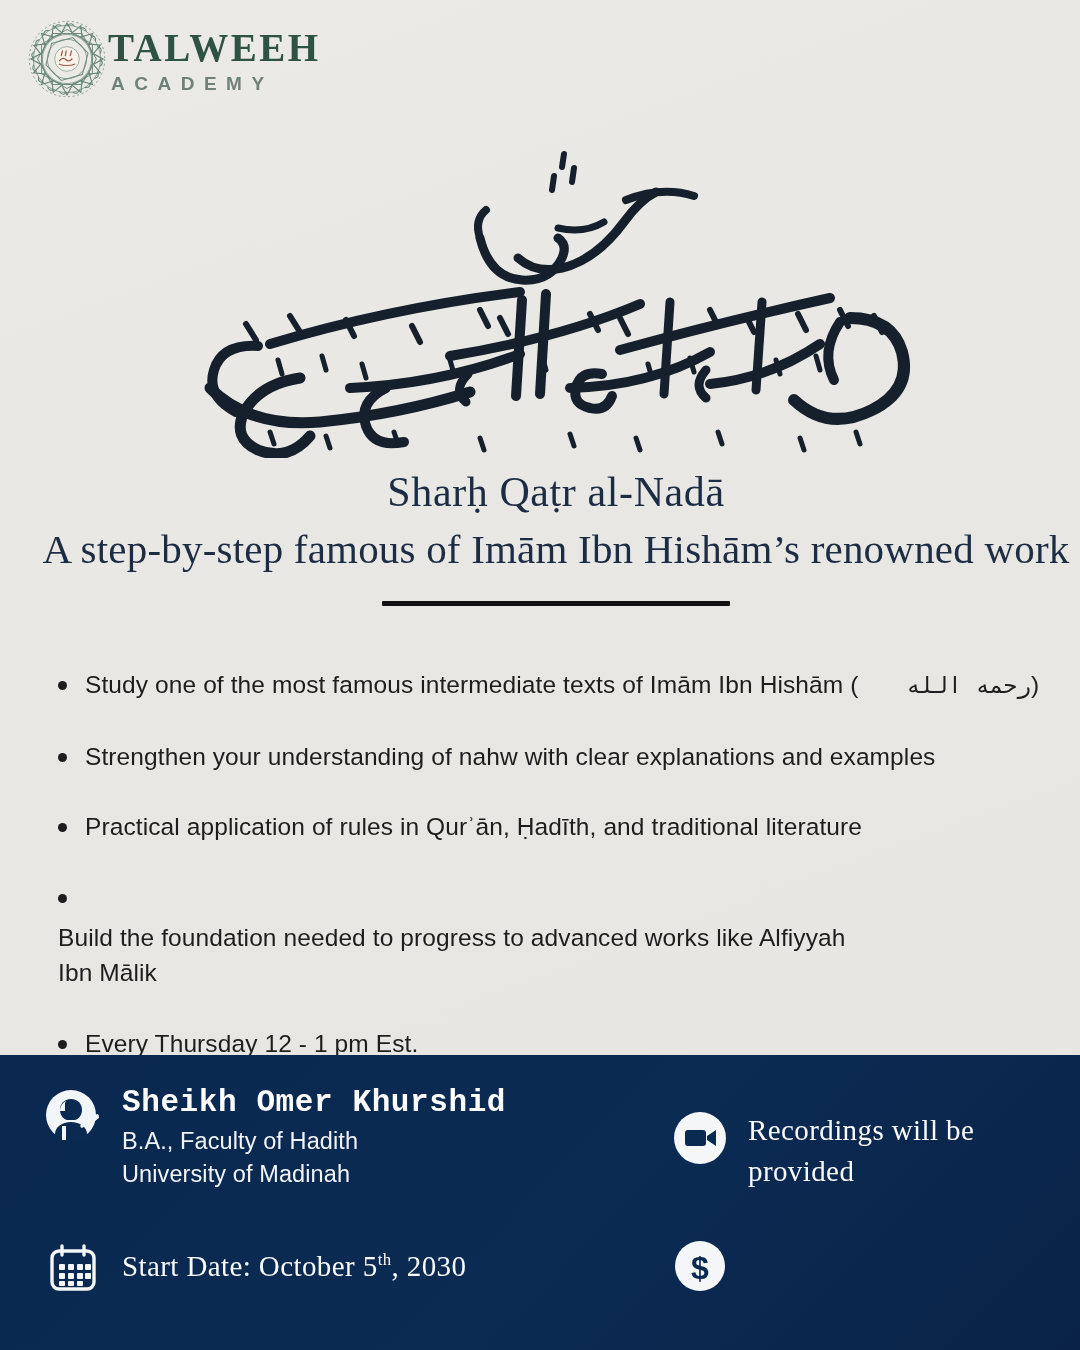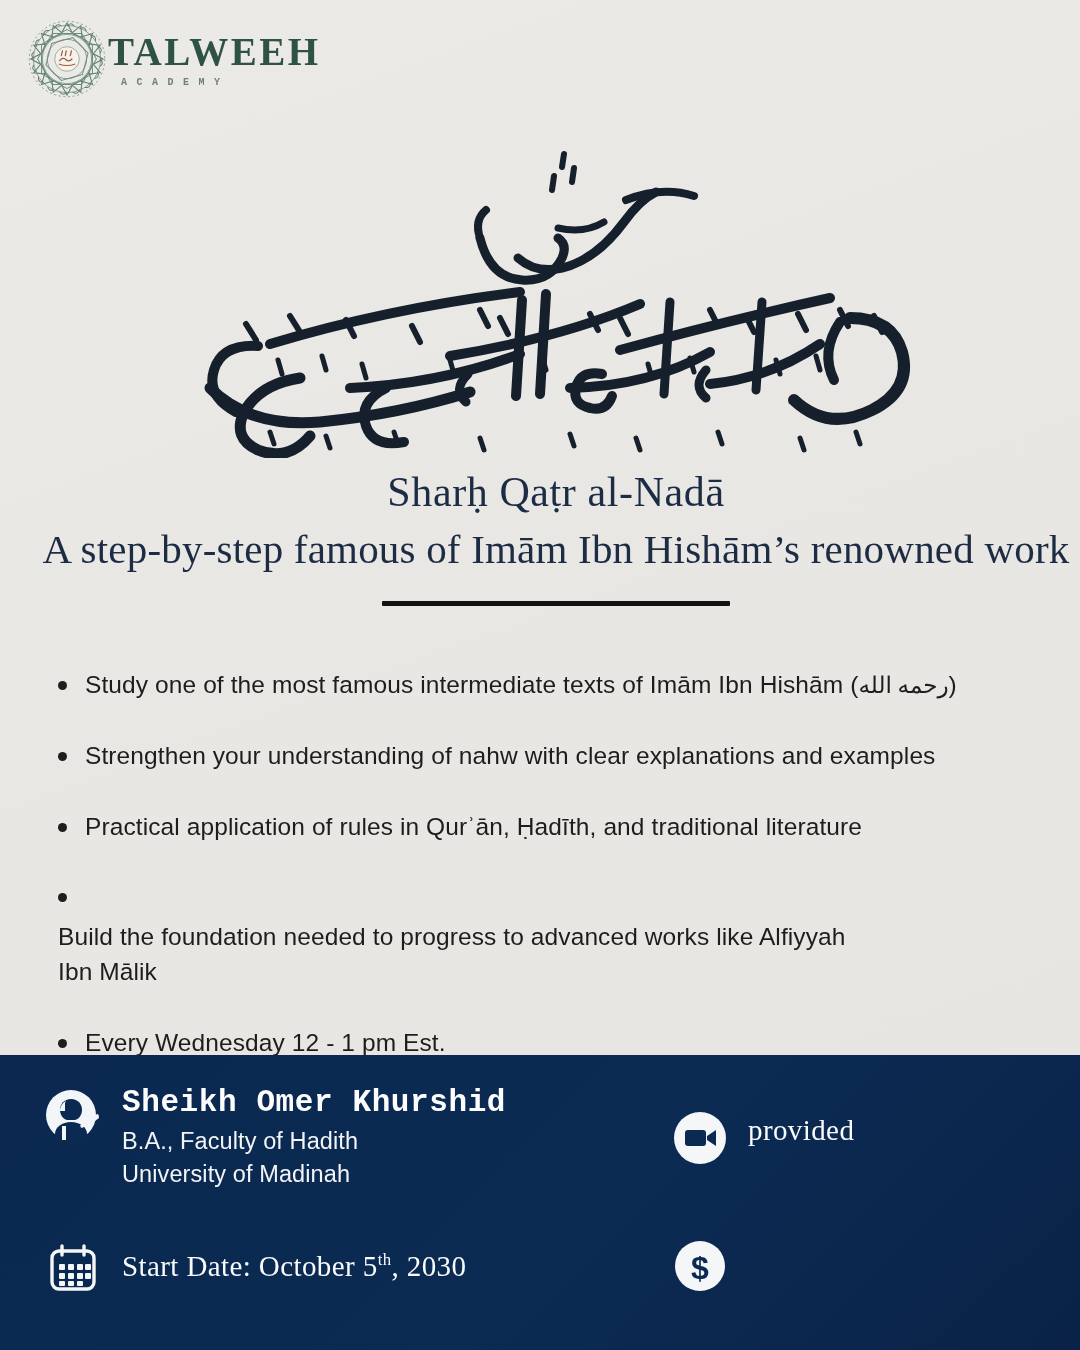--- a/index.html
+++ b/index.html
@@ -22,23 +22,23 @@
     display:flex;align-items:center;
   }
   .logo-mark{width:82px;height:82px;flex:0 0 82px;position:relative;}
   .logo-text{display:flex;flex-direction:column;line-height:1;padding-top:2px;}
   .logo-name{
     font-family:"Liberation Serif","DejaVu Serif",serif;
     font-size:39px;font-weight:700;color:#2e5243;
     letter-spacing:2.5px;
   }
   .logo-sub{
-    font-family:Liberation Mono, monospace;
-    font-size:10px;font-weight:700;color:#6f8279;
-    letter-spacing:9.5px;margin-top:7px;margin-left:13px;
+    font-family:Liberation Sans, sans-serif;
+    font-size:19px;font-weight:700;color:#6f8279;
+    letter-spacing:9.5px;margin-top:7px;margin-left:3px;
   }
 
   
   .calligraphy{
     position:absolute;left:0;right:0;top:88px;height:370px;
     display:flex;flex-direction:column;align-items:center;justify-content:flex-start;
     color:#16202c;
     pointer-events:none;
   }
   .calligraphy svg{display:block;}
@@ -71,21 +71,21 @@
     display:flex;align-items:flex-start;gap:18px;
     font-size:24.5px;line-height:1.42;letter-spacing:.1px;
     margin-bottom:36px;
   }
   .bullet:last-child{margin-bottom:0;}
   .bullet .dot{
     flex:0 0 9px;width:9px;height:9px;border-radius:50%;
     background:#1d1d1d;margin-top:13px;
   }
   .bullet .txt{flex:1;}
-  .ar{font-family:Liberation Serif, serif;direction:rtl;unicode-bidi:isolate;font-size:23px;}
+  .ar{font-family:Liberation Mono, monospace;direction:rtl;unicode-bidi:isolate;font-size:23px;margin-left:48px;}
 
   
   .footer{
     position:absolute;left:0;right:0;top:1055px;bottom:0;
     background:linear-gradient(135deg,#0a2850 0%,#0b2b53 55%,#0a2247 100%);
     color:#fff;
   }
   .f-cell{position:absolute;display:flex;align-items:flex-start;gap:20px;}
   .f-teacher{left:44px;top:1086px;}
   .f-rec{left:672px;top:1110px;}
@@ -272,21 +272,21 @@
       <span class="txt">Practical application of rules in Qurʾān, Ḥadīth, and traditional literature</span>
     </div>
 
     <div class="bullet" style="max-width:810px;flex-direction:column;">
       <span class="dot"></span>
       <span class="txt">Build the foundation needed to progress to advanced works like Alfiyyah Ibn Mālik</span>
     </div>
 
     <div class="bullet">
       <span class="dot"></span>
-      <span class="txt">Every Wednesday 12 - 1 pm Est.</span>
+      <span class="txt">Every Thursday 12 - 1 pm Est.</span>
     </div>
 
   </div>
 
   <div class="footer"></div>
 
   <div class="f-cell f-teacher">
     <span class="ficon">
       <svg width="58" height="58" viewBox="0 0 58 58">
         <circle cx="27" cy="29" r="25" fill="#f3f6f8"></circle>
@@ -309,20 +309,21 @@
 
   <div class="f-cell f-rec">
     <span class="ficon">
       <svg width="56" height="56" viewBox="0 0 56 56">
         <circle cx="28" cy="28" r="26" fill="#f4f6f8"></circle>
         <rect x="13" y="20" width="21" height="16" rx="3" fill="#0b2a52"></rect>
         <path d="M35 26 l9 -6 0 16 -9 -6 z" fill="#0b2a52"></path>
       </svg>
     </span>
     <span>
+      <div class="f-serif">Recordings will be</div>
       <div class="f-serif">provided</div>
     </span>
   </div>
 
   <div class="f-cell f-date">
     <span class="ficon">
       <svg width="58" height="58" viewBox="0 0 58 58">
         <g fill="none" stroke="#f4f6f8" stroke-width="3.4">
           <rect x="8" y="13" width="42" height="38" rx="7"></rect>
           <path d="M18 8 l0 9" stroke-linecap="round"></path>

